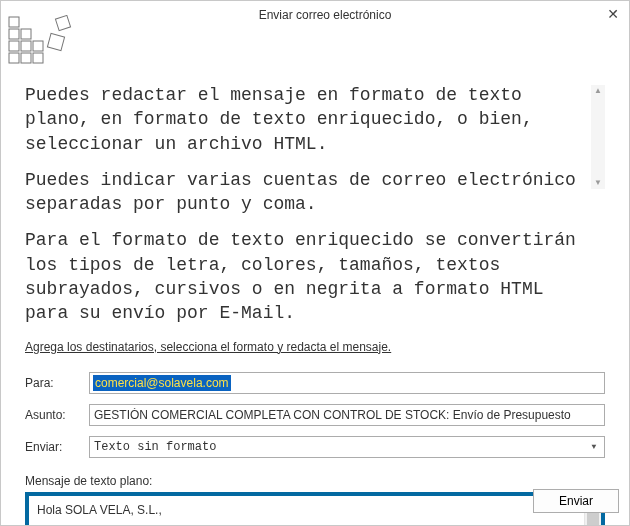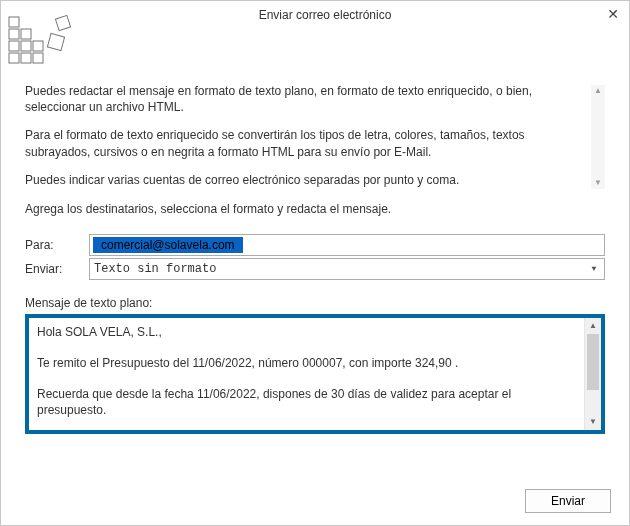--- a/index.html
+++ b/index.html
@@ -37,34 +37,34 @@
     pointer-events: none;
   }
   .content {
     padding: 0 24px;
   }
   .intro-wrap {
     position: relative;
     margin-top: 54px;
     padding-right: 20px;
   }
-  .intro-wrap p { margin: 0 0 12px 0; line-height: 1.35; font-size: 12px; }
+  .intro-wrap p { margin: 0 0 12px 0; line-height: 1.35; font-size: 18px; font-family: Liberation Mono, monospace; }
   .sb {
     position: absolute; right: 0; top: 2px;
     width: 14px; height: 104px;
     background: #f5f5f5;
     display: flex; flex-direction: column;
     justify-content: space-between;
     align-items: center;
   }
   .sb .arr { font-size: 8px; color: #9a9a9a; line-height: 12px; }
-  .recip { margin: 14px 0 18px 0; }
+  .recip { margin: 14px 0 18px 0; text-decoration: underline; }
   .field-row {
     display: flex; align-items: center;
-    margin-bottom: 2px;
+    margin-bottom: 10px;
   }
   .field-row label { width: 64px; font-size: 12px; }
   .field-row .control { flex: 1; }
   input[type=text].fld {
     width: 100%; height: 22px;
     border: 1px solid #acacac;
     padding: 0 4px;
     font-family: inherit; font-size: 12px;
     color: #333;
     background: #fff;
@@ -79,22 +79,22 @@
     cursor: pointer;
   }
   .to-field {
     width: 100%; height: 22px;
     border: 1px solid #acacac;
     background: #fff;
     display: flex; align-items: center;
     padding: 0 3px;
   }
   .to-field .sel {
-    background: #0a63c1; color: #000000;
-    padding: 0 8px;
+    background: #0a63c1; color: #fde047;
+    padding: 0 2px;
     font-size: 12px;
     line-height: 16px;
   }
   .msg-label { margin: 16px 0 4px 0; }
   .msg-box-wrap {
     position: relative;
     border: 4px solid #0369a1;
     height: 120px;
     display: flex;
   }
@@ -113,21 +113,21 @@
     display: flex; flex-direction: column;
     align-items: center;
   }
   .msg-sb .arr { font-size: 8px; color: #666; height: 16px; line-height: 16px; cursor: pointer; }
   .msg-sb .track { flex: 1; width: 100%; position: relative; }
   .msg-sb .thumb {
     position: absolute; left: 2px; right: 2px; top: 0; height: 70%;
     background: #cdcdcd;
   }
   .footer {
-    position: absolute; bottom: 12px; right: 18px;
+    position: absolute; bottom: 12px; right: 10px;
     display: flex; gap: 20px; align-items: flex-end;
   }
   .btn {
     min-width: 86px; height: 24px;
     border: 1px solid #adadad;
     background: #fdfdfd;
     font-family: inherit; font-size: 12px;
     cursor: pointer;
   }
 </style>
@@ -151,39 +151,45 @@
     <rect x="14" y="38" width="10" height="10"></rect>
     <rect x="26" y="38" width="10" height="10"></rect>
     <rect x="42" y="20" width="14" height="14" transform="rotate(15 49 27)"></rect>
     <rect x="50" y="2" width="12" height="12" transform="rotate(-18 56 8)"></rect>
   </g>
 </svg>
 
 <div class="content">
   <div class="intro-wrap">
     <p>Puedes redactar el mensaje en formato de texto plano, en formato de texto enriquecido, o bien, seleccionar un archivo HTML.</p>
+    <p>Puedes indicar varias cuentas de correo electrónico separadas por punto y coma.</p>
     <p>Para el formato de texto enriquecido se convertirán los tipos de letra, colores, tamaños, textos subrayados, cursivos o en negrita a formato HTML para su envío por E-Mail.</p>
-    <p>Puedes indicar varias cuentas de correo electrónico separadas por punto y coma.</p>
     <div class="sb">
       <span class="arr">▲</span>
       <span class="arr">▼</span>
     </div>
   </div>
 
   <div class="recip">Agrega los destinatarios, selecciona el formato y redacta el mensaje.</div>
 
   <div class="field-row">
     <label>Para:</label>
     <div class="control">
       <div class="to-field">
         <span class="sel">comercial@solavela.com</span>
       </div>
     </div>
   </div>
 
+  <div class="field-row">
+    <label>Asunto:</label>
+    <div class="control">
+      <input type="text" class="fld" value="GESTIÓN COMERCIAL COMPLETA CON CONTROL DE STOCK: Envío de Presupuesto" style="">
+    </div>
+  </div>
 
   <div class="field-row">
     <label>Enviar:</label>
     <div class="control">
       <div class="sel-wrap">
         <input type="text" class="fld" readonly="" value="Texto sin formato" style="">
         <div class="sel-caret">▼</div>
       </div>
     </div>
   </div>

